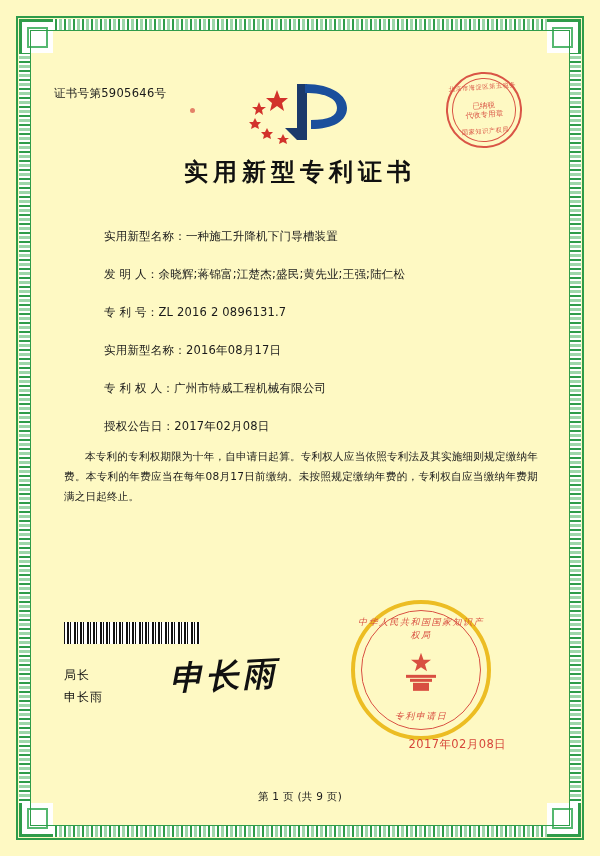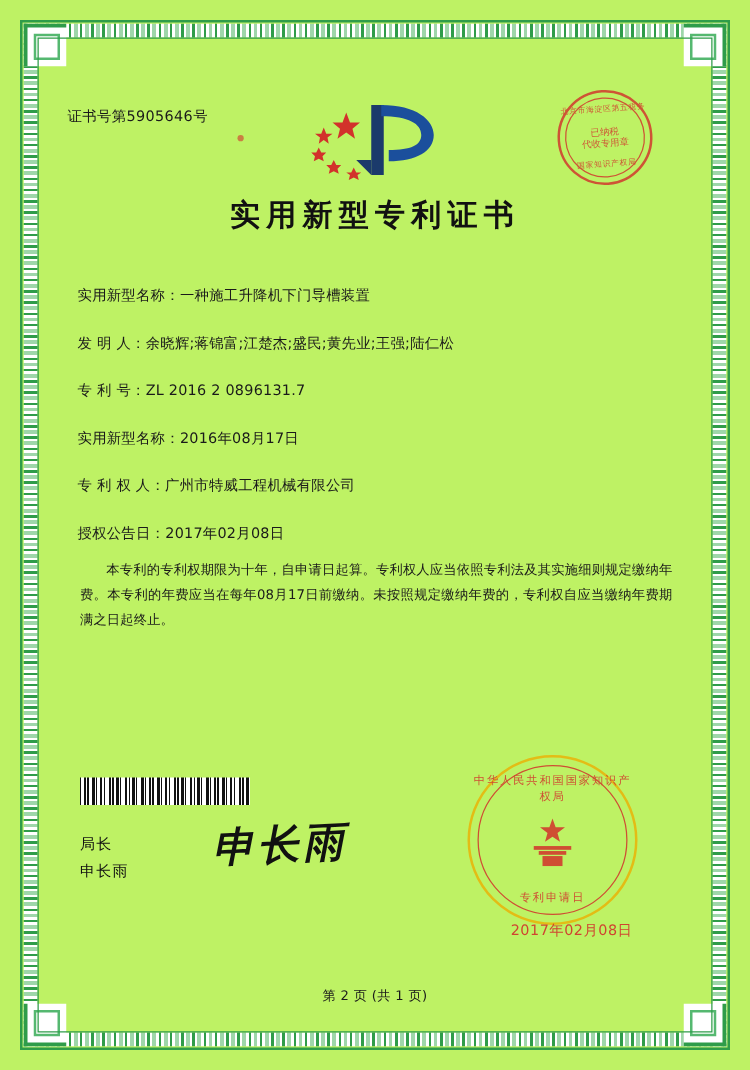--- a/index.html
+++ b/index.html
@@ -11,21 +11,21 @@
     width: 600px;
     height: 856px;
     font-family: "DejaVu Sans", "Liberation Sans", sans-serif;
     position: relative;
     overflow: hidden;
   }
 
   .page {
     position: absolute;
     inset: 0;
-    background: #bef264;
+    background: #fef9c3;
   }
 
   
   .border-outer {
     position: absolute;
     left: 16px;
     top: 16px;
     right: 16px;
     bottom: 16px;
     border: 2px solid #2f9c4a;
@@ -177,21 +177,21 @@
     top: 182px;
   }
   .field-row {
     font-size: 11.5px;
     color: #1a1a1a;
     margin-bottom: 22px;
     line-height: 16px;
     white-space: nowrap;
     letter-spacing: 0.2px;
   }
-  .field-row .label { letter-spacing: 0.2px; }
+  .field-row .label { letter-spacing: 0.2px; margin-left: 42px; }
   .field-row .value { letter-spacing: 0.2px; }
 
   .paragraphs {
     position: absolute;
     left: 22px;
     right: 20px;
     top: 400px;
   }
   .para {
     font-size: 10.6px;
@@ -237,27 +237,28 @@
     font-weight: bold;
     font-style: italic;
     color: #111;
     letter-spacing: 3px;
     transform: rotate(-3deg);
   }
 
   
   .seal-main {
     position: absolute;
-    right: 48px;
+    right: 67px;
     bottom: 74px;
     width: 132px;
     height: 132px;
-    border: 2px solid #eab308;
+    border: 4px solid #eab308;
     border-radius: 50%;
     opacity: 0.85;
+    font-style: italic;
   }
   .seal-main .ring2 {
     position: absolute;
     inset: 6px;
     border: 1px solid #d2322b;
     border-radius: 50%;
   }
   .seal-main .emblem {
     position: absolute;
     left: 50%;
@@ -397,16 +398,16 @@
       <svg class="emblem" viewBox="0 0 54 46" aria-hidden="true">
         <polygon points="27,4 29.5,11 37,11 31,15.5 33,22.5 27,18.5 21,22.5 23,15.5 17,11 24.5,11" fill="#d2322b"></polygon>
         <rect x="12" y="26" width="30" height="3" fill="#d2322b"></rect>
         <rect x="16" y="30" width="22" height="3" fill="#d2322b"></rect>
         <rect x="19" y="34" width="16" height="8" fill="#d2322b"></rect>
       </svg>
       <div class="txt-bottom">专利申请日</div>
     </div>
     <div class="seal-date">2017年02月08日</div>
 
-    <div class="page-no">第 2 页 (共 1 页)</div>
+    <div class="page-no">第 1 页 (共 9 页)</div>
 
   </div>
 </div>
 
 </body></html>

